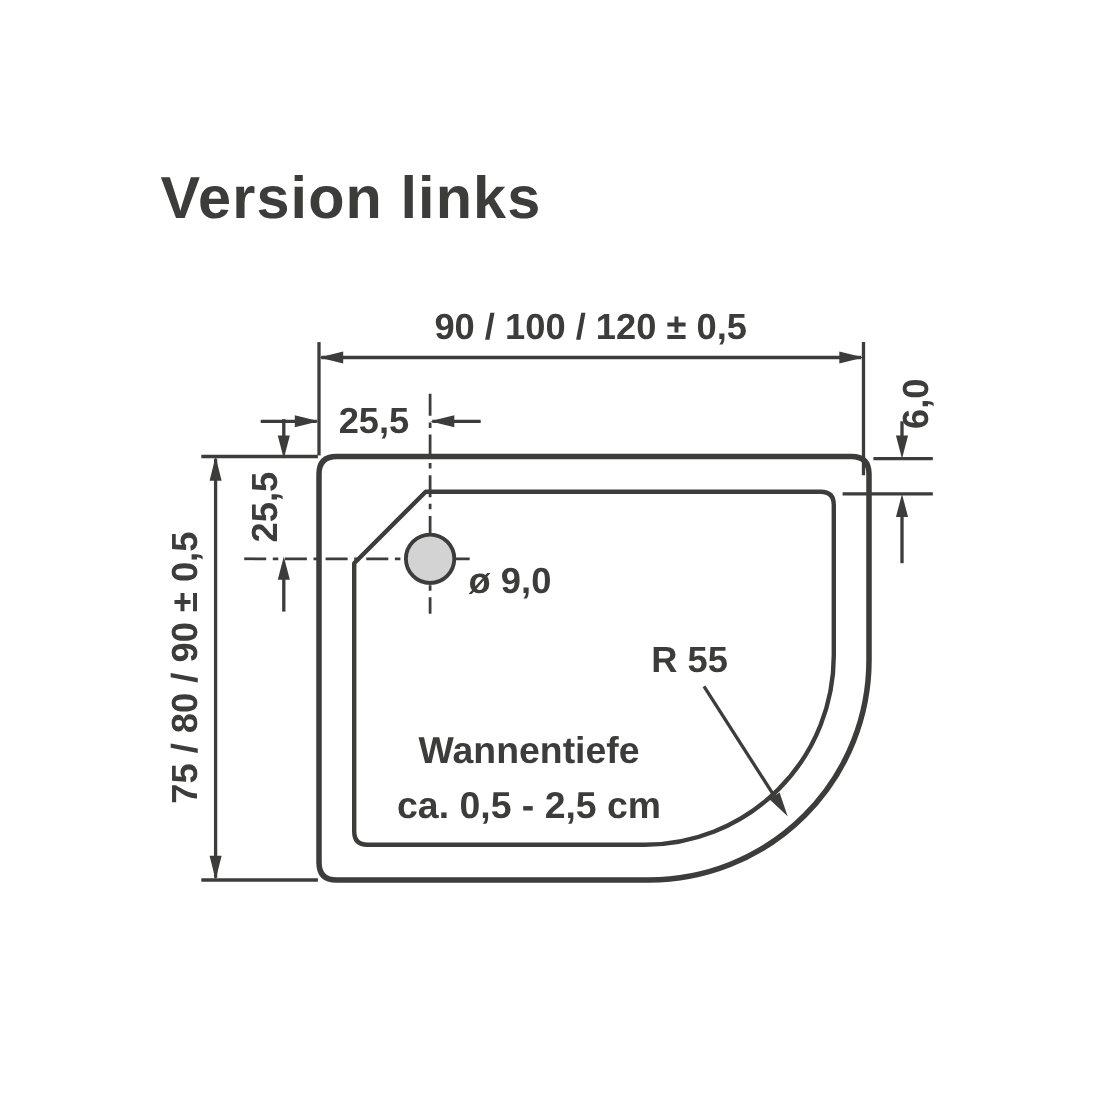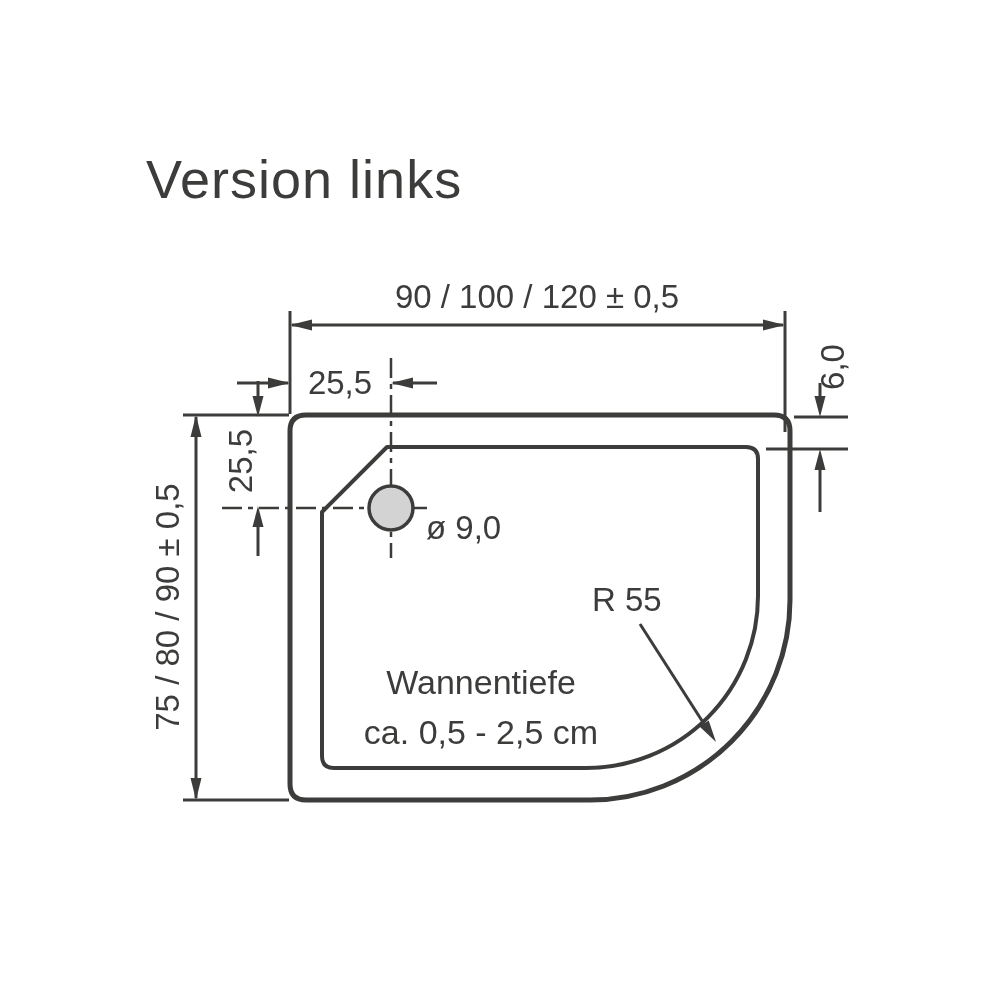--- a/index.html
+++ b/index.html
@@ -7,20 +7,21 @@
     padding: 0;
     background: #ffffff;
     font-family: "Liberation Sans", sans-serif;
   }
   .canvas {
     position: relative;
     width: 1000px;
     height: 1000px;
     background: #ffffff;
     overflow: hidden;
+    font-weight: bold;
   }
   svg { display: block; }
   svg text {
     fill: #3c3c3b;
     font-family: "Liberation Sans", sans-serif;
   }
   .outline {
     fill: none;
     stroke: #3c3c3b;
     stroke-width: 5;

